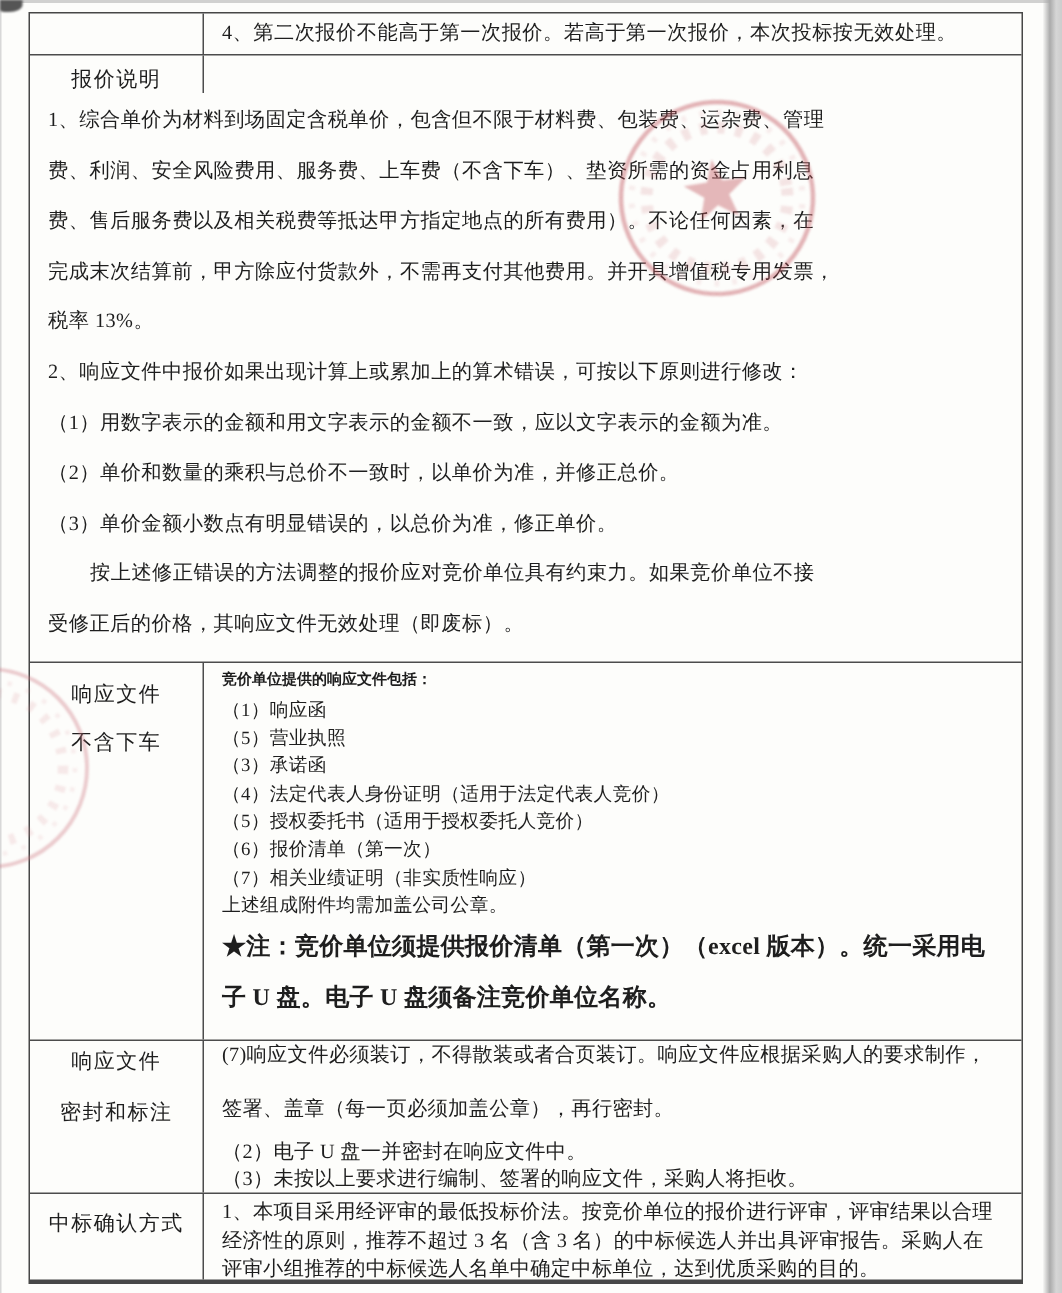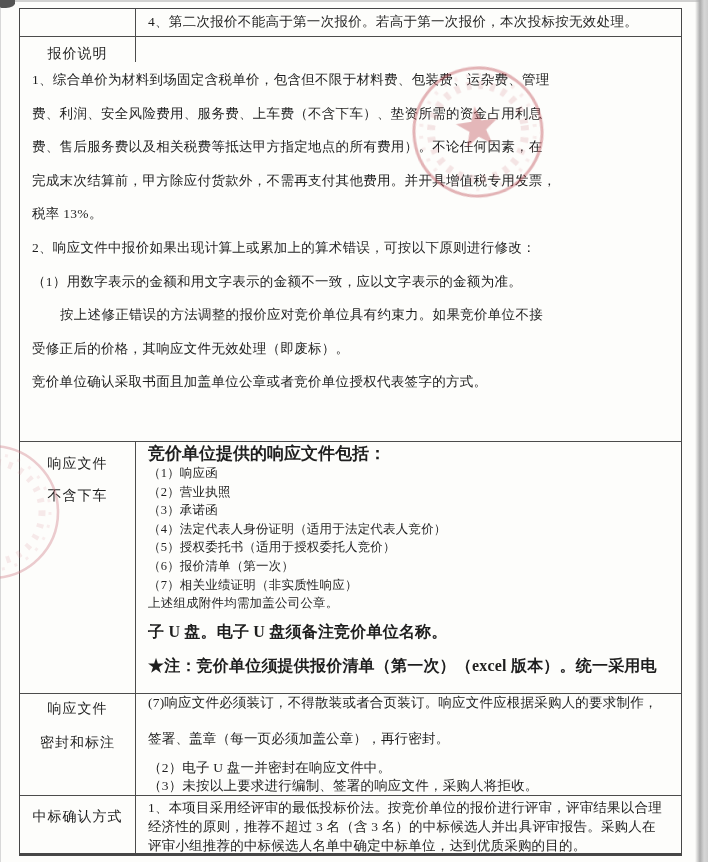--- a/index.html
+++ b/index.html
@@ -38,21 +38,21 @@
   .indent{padding-left:28px;}
 
   .row1 .label-text{padding-top:9px;line-height:16px;}
   .label-l1{padding-top:13px;line-height:17px;}
   .label-l2{margin-top:15px;line-height:17px;}
   .row3 .label-l1{padding-top:6px;}
   .row3 .label-l2{margin-top:17px;}
   .row4 .label-text{padding-top:12px;line-height:17px;}
 
   .row2 .content{padding-top:2px;}
-  .intro-line{font-size:17px;font-weight:700;line-height:20px;height:20px;white-space:nowrap;}
+  .intro-line{font-size:10px;font-weight:700;line-height:20px;height:20px;white-space:nowrap;}
   .item-line{font-size:12.5px;line-height:18.6px;height:18.6px;white-space:nowrap;letter-spacing:.2px;}
   .note-line{font-size:16px;font-weight:700;line-height:34px;height:34px;white-space:nowrap;letter-spacing:.2px;}
   .note-block{margin-top:2px;}
 
   .row3 .content{padding-top:0;}
   .seal-l0{height:16px;line-height:16px;margin-top:1px;}
   .seal-l1{height:16px;line-height:16px;margin-top:20px;}
   .seal-l2{height:16px;line-height:16px;margin-top:13px;}
   .seal-l3{height:16px;line-height:16px;margin-top:2px;}
   .row3 .bline,.row4 .bline{font-size:13.5px;letter-spacing:.2px;}
@@ -89,44 +89,46 @@
         <div class="label-text">报价说明</div>
       </div>
       <div class="cell content">
         <div class="bline">1、综合单价为材料到场固定含税单价，包含但不限于材料费、包装费、运杂费、管理</div>
         <div class="bline">费、利润、安全风险费用、服务费、上车费（不含下车）、垫资所需的资金占用利息</div>
         <div class="bline">费、售后服务费以及相关税费等抵达甲方指定地点的所有费用）。不论任何因素，在</div>
         <div class="bline">完成末次结算前，甲方除应付货款外，不需再支付其他费用。并开具增值税专用发票，</div>
         <div class="bline">税率 13%。</div>
         <div class="bline">2、响应文件中报价如果出现计算上或累加上的算术错误，可按以下原则进行修改：</div>
         <div class="bline">（1）用数字表示的金额和用文字表示的金额不一致，应以文字表示的金额为准。</div>
+        <div class="bline">（2）单价和数量的乘积与总价不一致时，以单价为准，并修正总价。</div>
+        <div class="bline">（3）单价金额小数点有明显错误的，以总价为准，修正单价。</div>
         <div class="bline indent">按上述修正错误的方法调整的报价应对竞价单位具有约束力。如果竞价单位不接</div>
         <div class="bline">受修正后的价格，其响应文件无效处理（即废标）。</div>
         <div class="bline">竞价单位确认采取书面且加盖单位公章或者竞价单位授权代表签字的方式。</div>
       </div>
     </div>
 
     <div class="row row2">
       <div class="cell label">
         <div class="label-l1">响应文件</div>
         <div class="label-l2">不含下车</div>
       </div>
       <div class="cell content">
         <div class="intro-line">竞价单位提供的响应文件包括：</div>
         <div class="item-line">（1）响应函</div>
-        <div class="item-line">（2）营业执照</div>
+        <div class="item-line">（5）营业执照</div>
         <div class="item-line">（3）承诺函</div>
         <div class="item-line">（4）法定代表人身份证明（适用于法定代表人竞价）</div>
         <div class="item-line">（5）授权委托书（适用于授权委托人竞价）</div>
         <div class="item-line">（6）报价清单（第一次）</div>
         <div class="item-line">（7）相关业绩证明（非实质性响应）</div>
         <div class="item-line">上述组成附件均需加盖公司公章。</div>
         <div class="note-block">
+          <div class="note-line">★注：竞价单位须提供报价清单（第一次）（excel 版本）。统一采用电</div>
           <div class="note-line">子 U 盘。电子 U 盘须备注竞价单位名称。</div>
-          <div class="note-line">★注：竞价单位须提供报价清单（第一次）（excel 版本）。统一采用电</div>
         </div>
       </div>
     </div>
 
     <div class="row row3">
       <div class="cell label">
         <div class="label-l1">响应文件</div>
         <div class="label-l2">密封和标注</div>
       </div>
       <div class="cell content">

